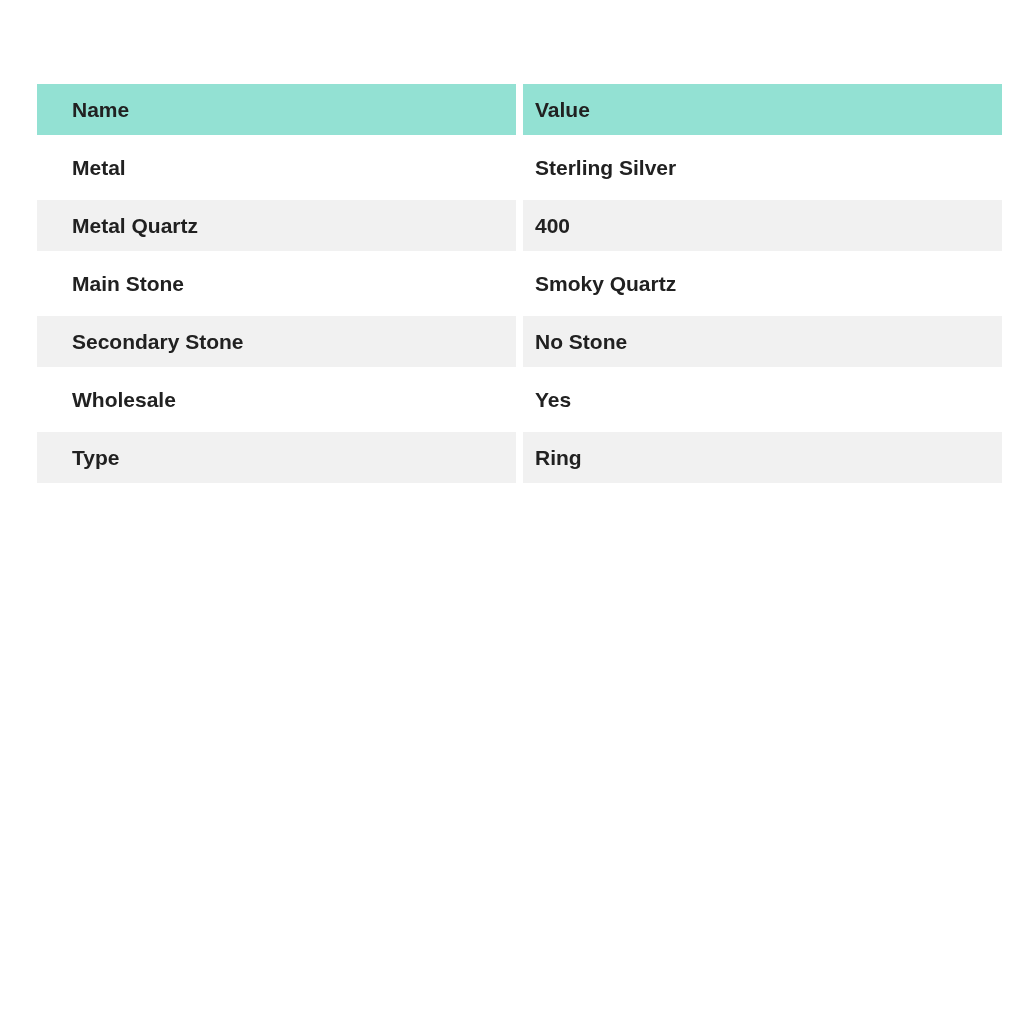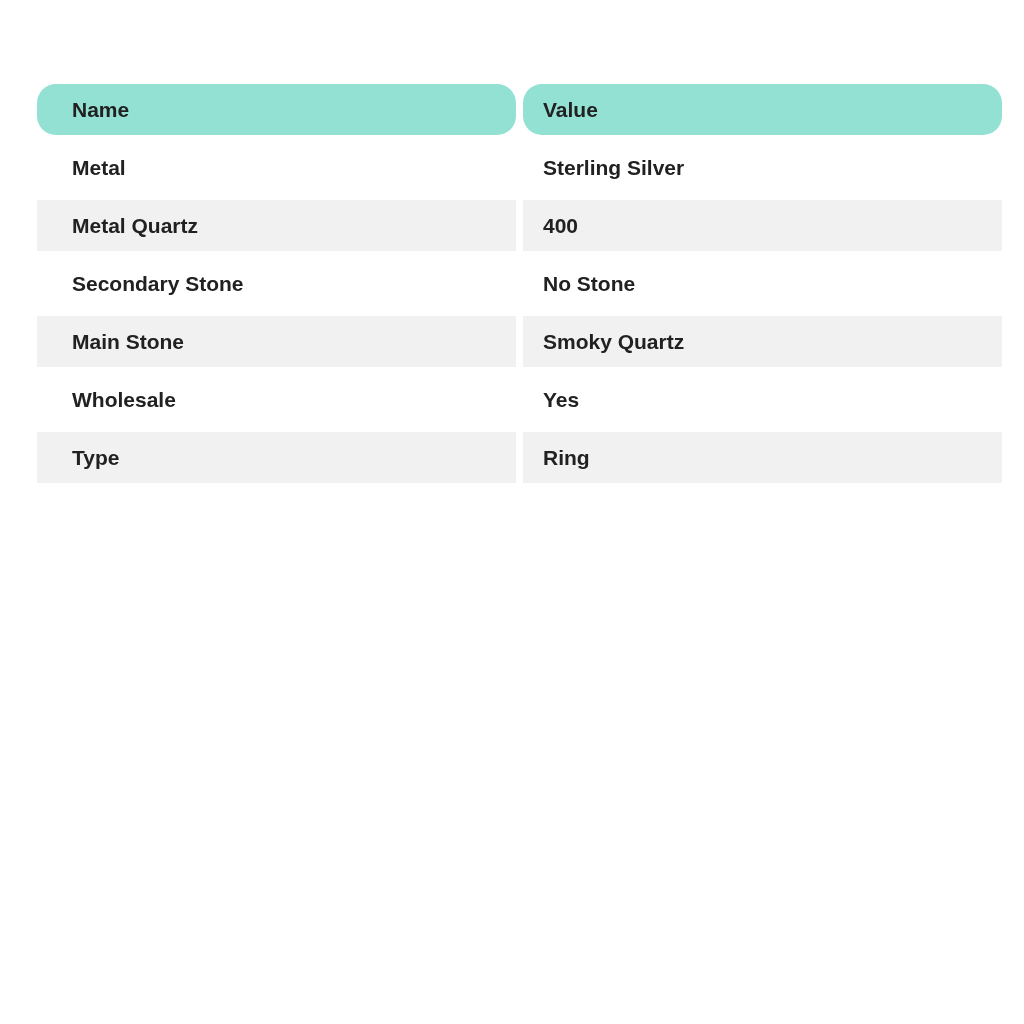--- a/index.html
+++ b/index.html
@@ -32,27 +32,26 @@
     text-align: left;
     font-size: 21px;
     font-weight: 700;
     line-height: 1;
     padding: 0 8px 0 35px;
     white-space: nowrap;
     overflow: hidden;
   }
   .attr-table th:last-child,
   .attr-table td:last-child {
-    padding-left: 20px;
+    padding-left: 12px;
     margin-top: 15px;
   }
   .attr-table th {
     background: var(--c-header_bg, #93e1d3);
     font-weight: 600;
-    border-radius: 19px;
   }
   .attr-table tbody tr:nth-child(even) td {
     background: var(--c-row_alt_bg, #f1f1f1);
   }
 </style>
 </head>
 <body>
 
 <div class="page">
   <table class="attr-table">
@@ -65,26 +64,26 @@
     <tbody>
       <tr>
         <td>Metal</td>
         <td>Sterling Silver</td>
       </tr>
       <tr>
         <td>Metal Quartz</td>
         <td>400</td>
       </tr>
       <tr>
+        <td>Main Stone</td>
+        <td>Smoky Quartz</td>
+      </tr>
+      <tr>
         <td>Secondary Stone</td>
         <td>No Stone</td>
-      </tr>
-      <tr>
-        <td>Main Stone</td>
-        <td>Smoky Quartz</td>
       </tr>
       <tr>
         <td>Wholesale</td>
         <td>Yes</td>
       </tr>
       <tr>
         <td>Type</td>
         <td>Ring</td>
       </tr>
     </tbody>

